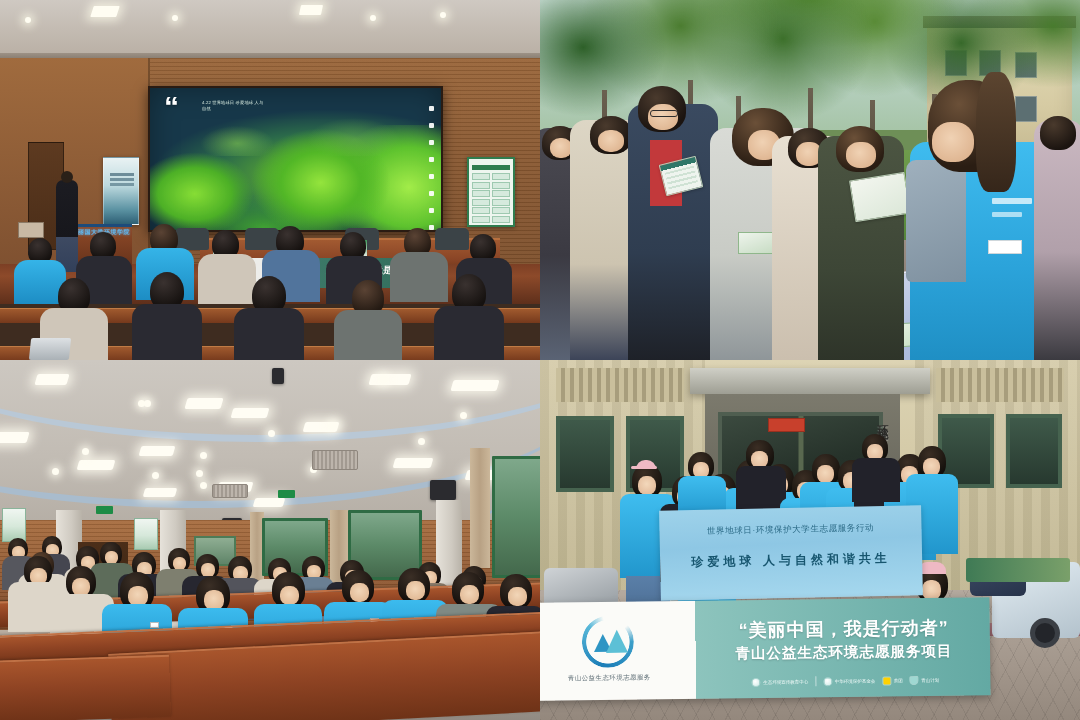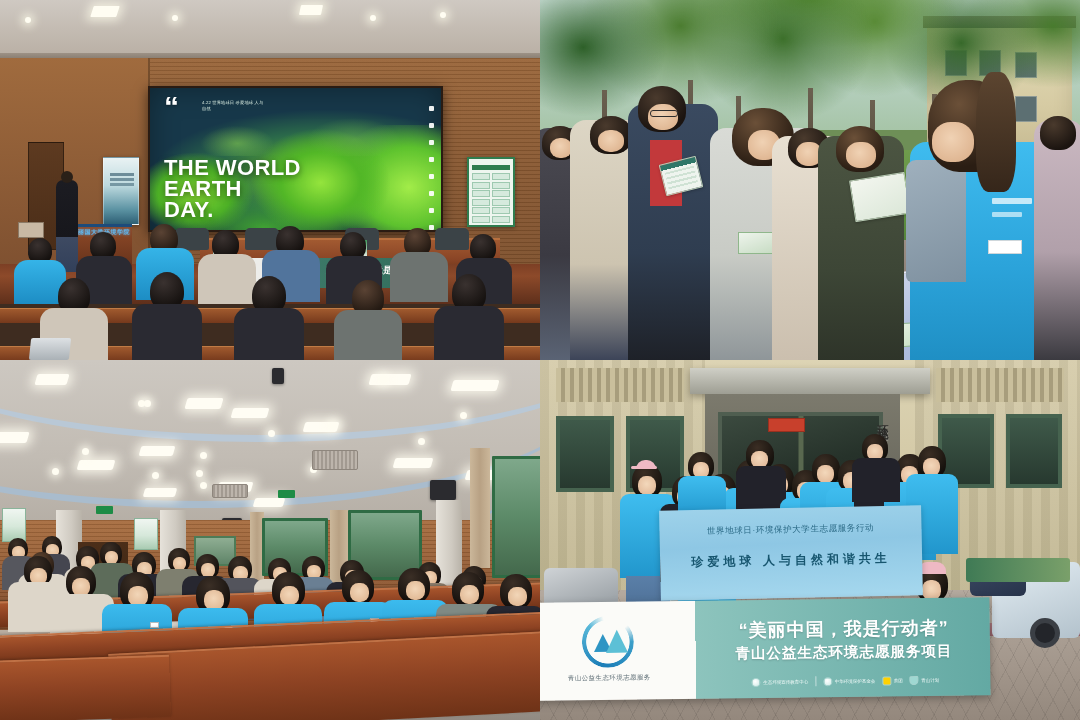--- a/index.html
+++ b/index.html
@@ -503,25 +503,20 @@
     <div class="wallpanelL"></div>
     <div class="door"></div>
     <div class="doorplate"></div>
 
     <div class="screen">
       <div class="moss"></div>
       <div class="moss2"></div>
       <div class="quote">“</div>
       <div class="qcn">4.22 世界地球日
 珍爱地球 人与自然</div>
-      <div class="bigtitle">
-        <div>THE WORLD</div>
-        <div>EARTH</div>
-        <div>DAY.</div>
-      </div>
       <div class="dots">
         <i></i>
           <i></i>
           <i></i>
           <i></i>
           <i></i>
           <i></i>
           <i></i>
           <i></i>
       </div>

